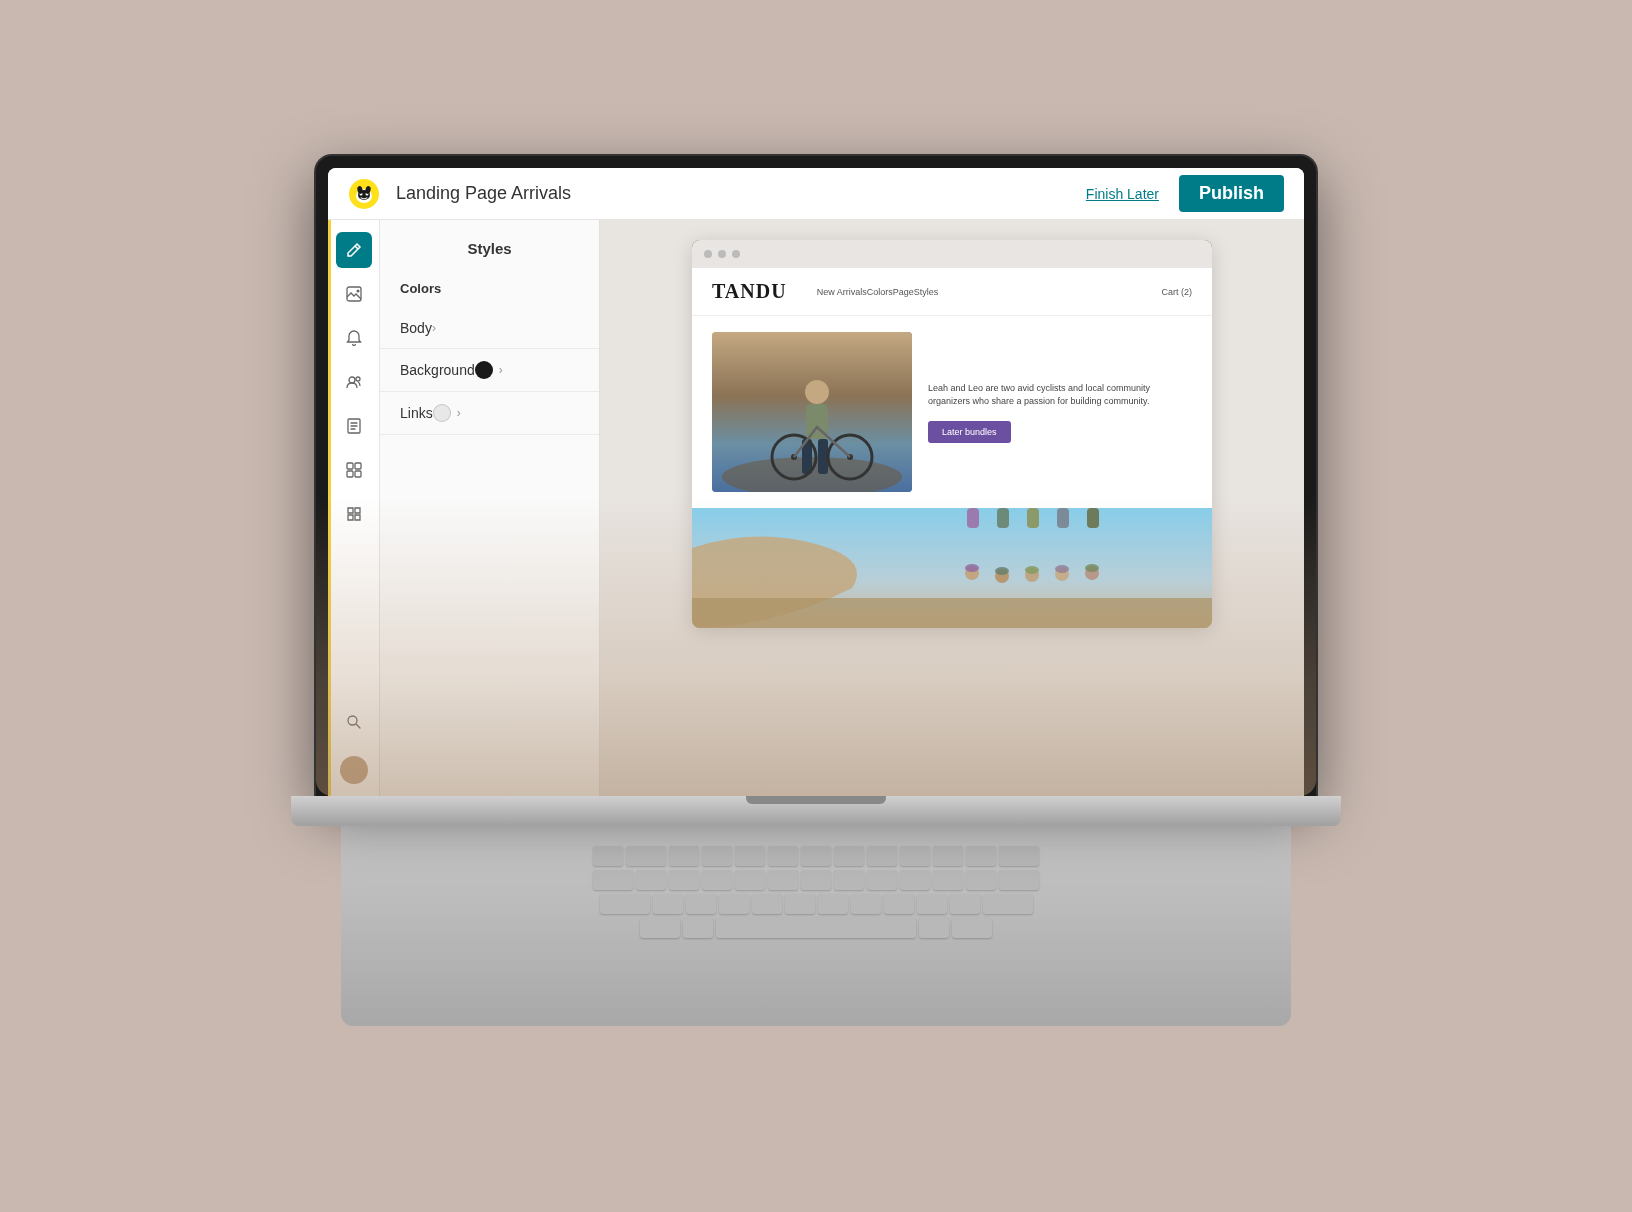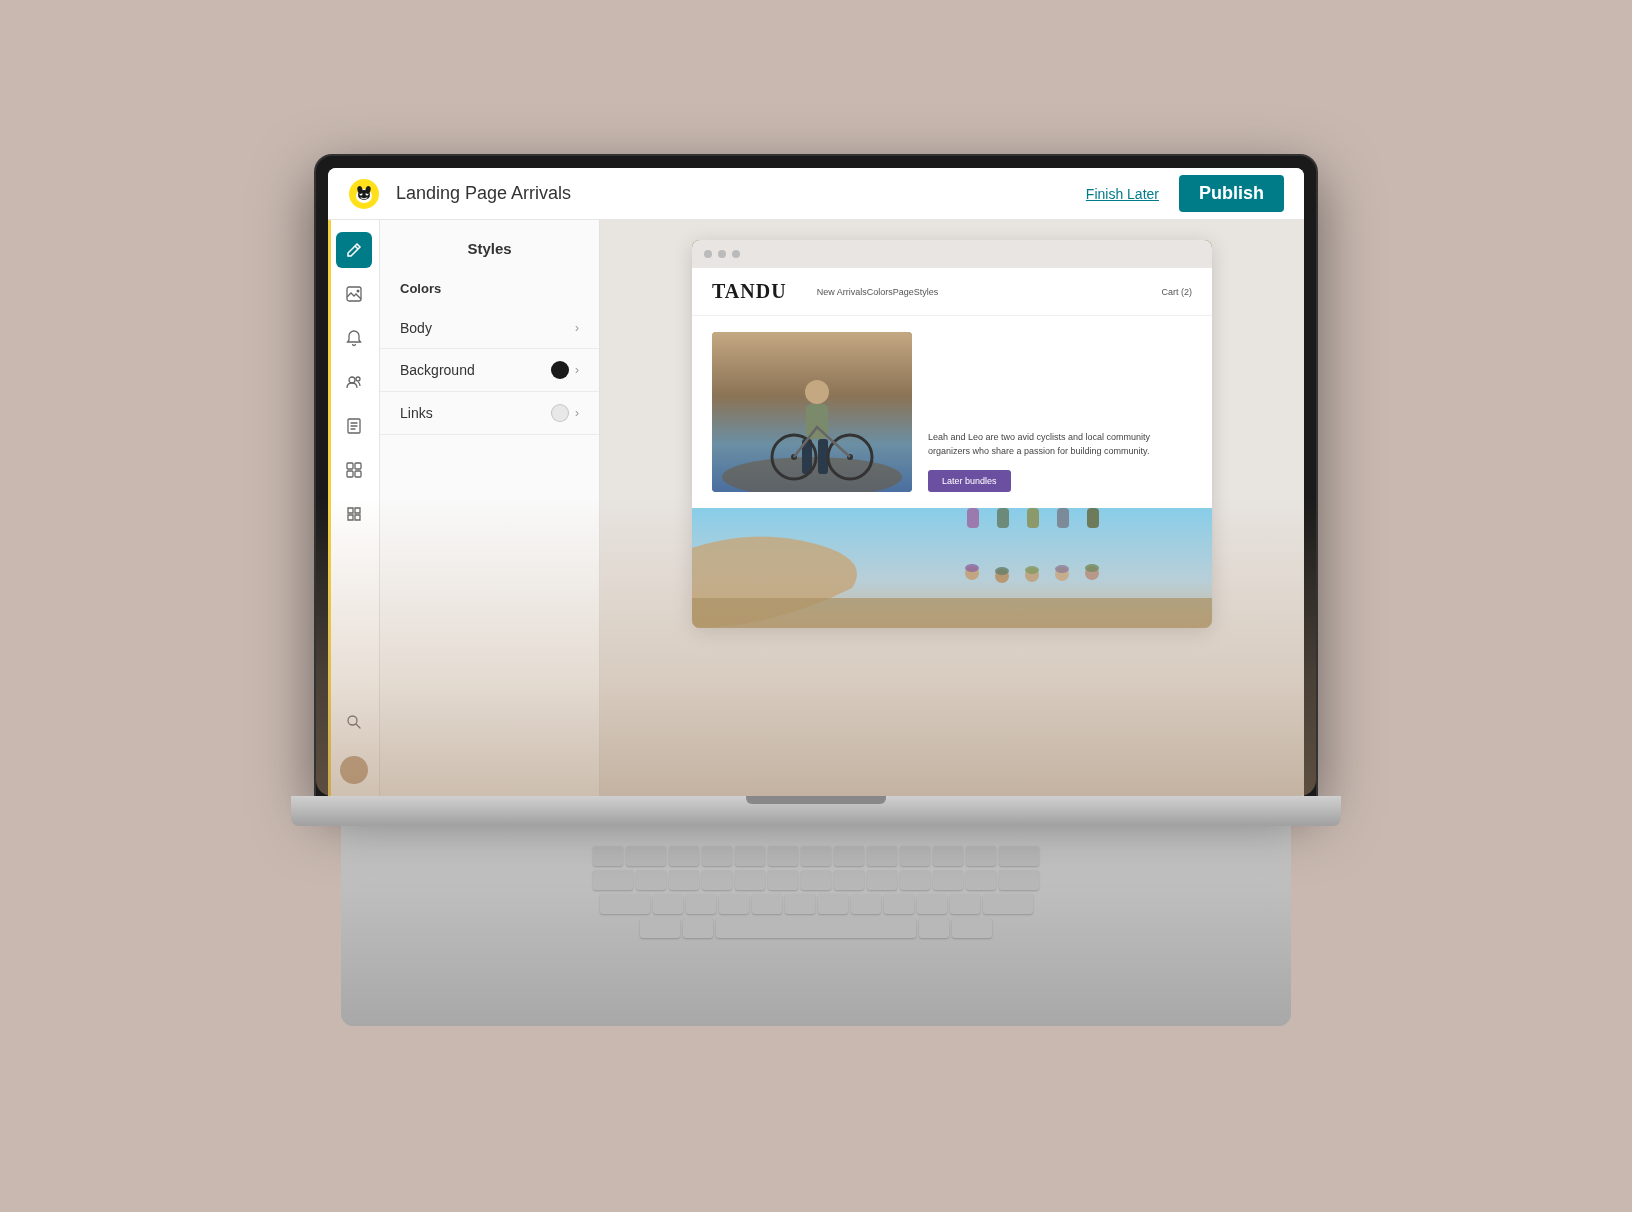--- a/index.html
+++ b/index.html
@@ -187,21 +187,21 @@
       font-size: 13px;
       font-weight: 600;
       color: #333;
       padding: 0 20px;
       margin-bottom: 12px;
     }
 
     .color-item {
       display: flex;
       align-items: center;
-      justify-content: space-between;
+      justify-content: flex-start;
       padding: 12px 20px;
       cursor: pointer;
       border-bottom: 1px solid #ebebeb;
     }
 
     .color-item-left {
       display: flex;
       align-items: center;
       gap: 10px;
       font-size: 14px;
@@ -295,21 +295,21 @@
       color: #555;
       margin-left: auto;
       text-align: center;
     }
 
     
     .site-hero {
       display: flex;
       gap: 16px;
       padding: 16px 20px;
-      align-items: flex-end;
+      align-items: center;
     }
 
     .hero-image {
       width: 200px;
       height: 160px;
       background: linear-gradient(135deg, #c4a882 0%, #8b7355 30%, #6b8fa3 60%, #4a6fa0 80%, #2d5a8e 100%);
       border-radius: 4px;
       flex-shrink: 0;
       position: relative;
       overflow: hidden;

